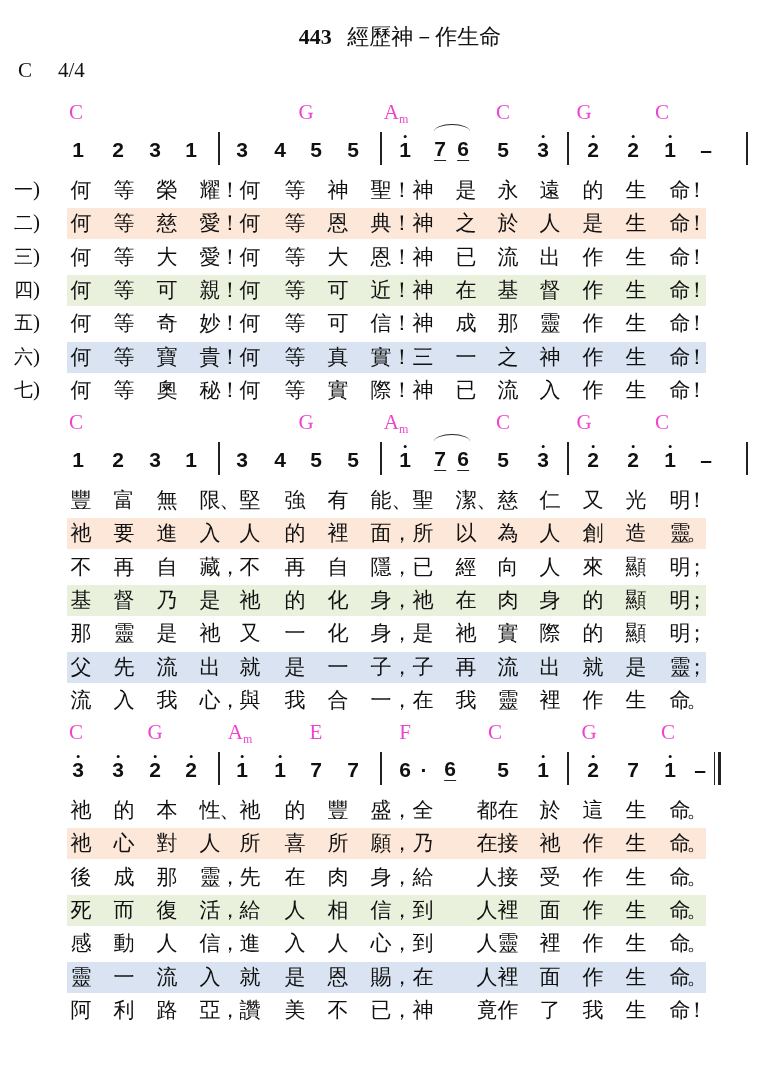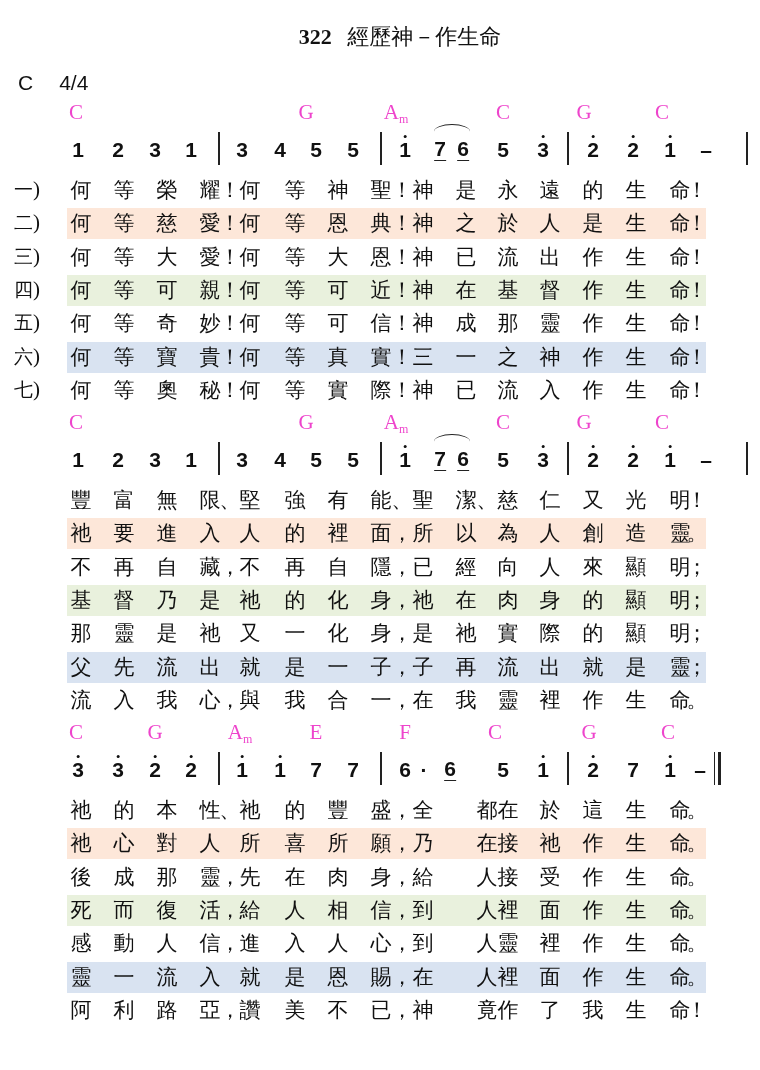--- a/index.html
+++ b/index.html
@@ -2,21 +2,21 @@
 <html><head>
 <meta charset="utf-8">
 <style>
   html, body { margin:0; padding:0; background:#ffffff; }
   body { width:760px; height:1070px; position:relative; overflow:hidden;
          font-family: "DejaVu Sans", sans-serif; color:#111; }
   .title { position:absolute; top:22px; left:0; width:800px; text-align:center;
            font-family:"Liberation Serif", serif; font-weight:bold; font-size:22px; }
   .title .num { margin-right:10px; }
   .title .name { font-family:"DejaVu Sans", sans-serif; font-weight:normal; font-size:22px; }
-  .key { position:absolute; top:58px; left:18px; font-family:Liberation Sans, sans-serif; font-size:21px;margin-top:13px; }
+  .key { position:absolute; top:58px; left:18px; font-family:Liberation Serif, serif; font-size:21px; }
   .key span + span { margin-left:26px; }
 
   .chords { position:absolute; height:26px; left:0; width:760px; }
   .chord { position:absolute; top:0; transform:translateX(-50%);
            font-family:"Liberation Serif", serif; font-size:21px; color:#ee44cc; }
   .chord sub { font-size:12px; vertical-align:-4px; }
 
   .notes { position:absolute; height:36px; left:0; width:760px; }
   .note { position:absolute; top:6px; transform:translateX(-50%);
           font-family:"Liberation Sans", sans-serif; font-size:21px; font-weight:bold; line-height:24px; }
@@ -34,21 +34,21 @@
   .band.green { background:#e9f1dd; }
   .band.blue { background:#d9e3f1; }
   .vlabel { position:absolute; left:14px; top:2px; font-family:"Liberation Serif", serif; font-size:21px; }
   .vlabel .cn { font-family:"DejaVu Sans", sans-serif; font-size:19px; }
   .ch { position:absolute; top:2px; transform:translateX(-50%); font-size:21px; line-height:27px; }
 </style>
 </head>
 <body>
 
 <div class="title">
-  <span class="num">322</span>
+  <span class="num">443</span>
   <span class="name">經歷神－作生命</span>
 </div>
 <div class="key">
   <span>C</span><span>4/4</span>
 </div>
 
 <div id="score">
     <div class="chords" style="top: 100px;">
       <div class="chord" style="left: 76px;">C</div>
       <div class="chord" style="left: 306px;">G</div>

